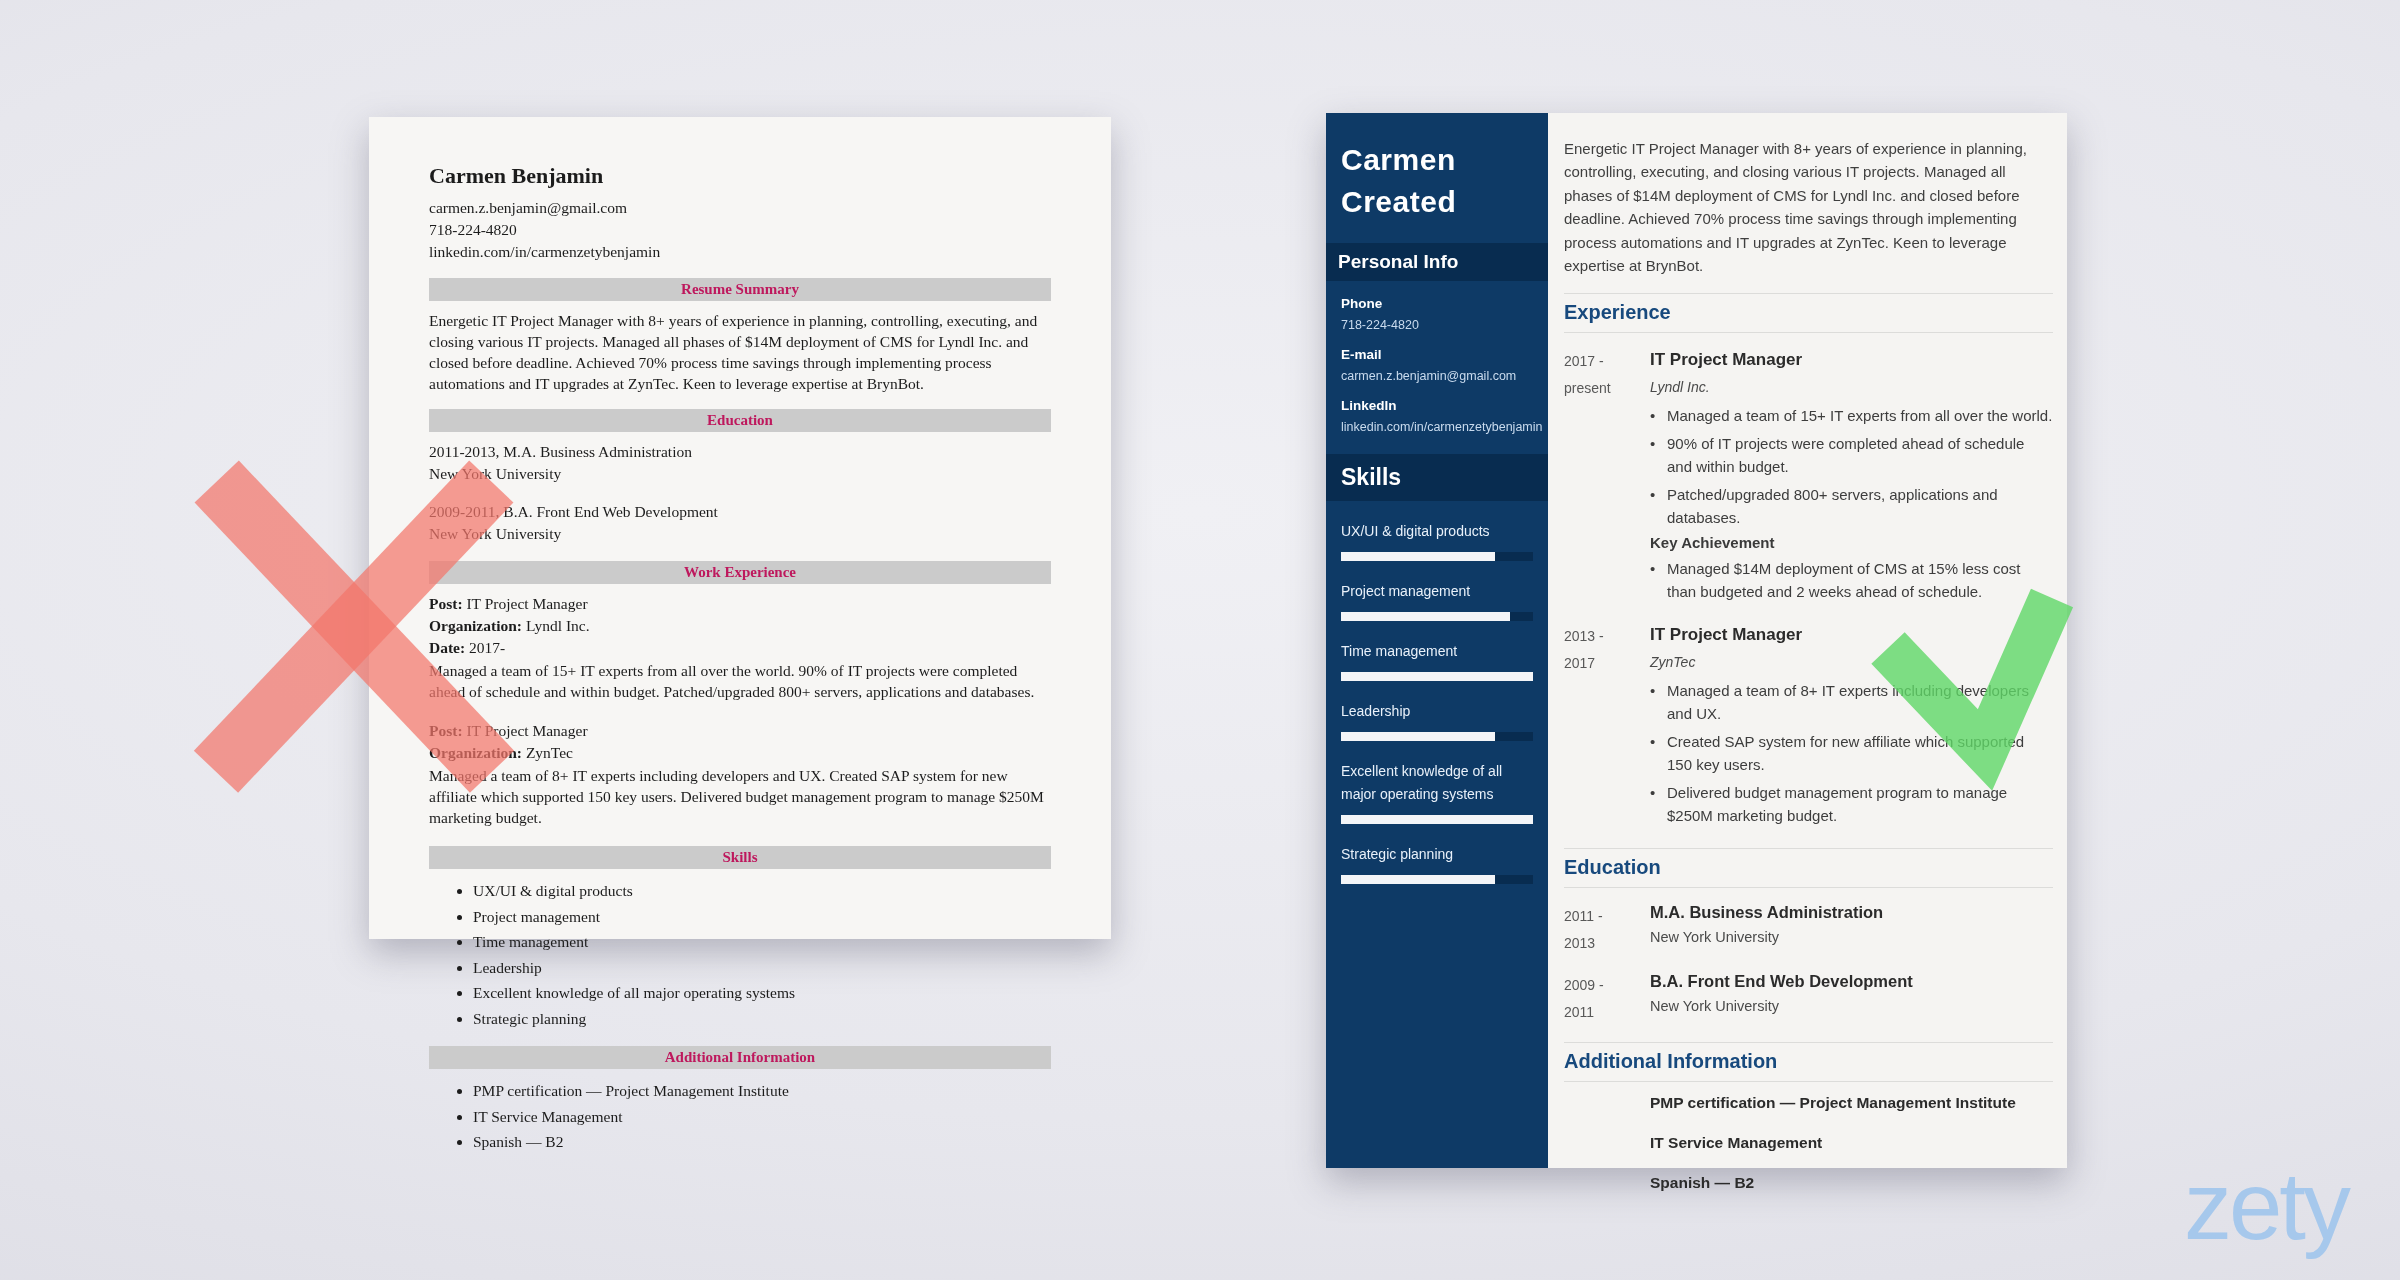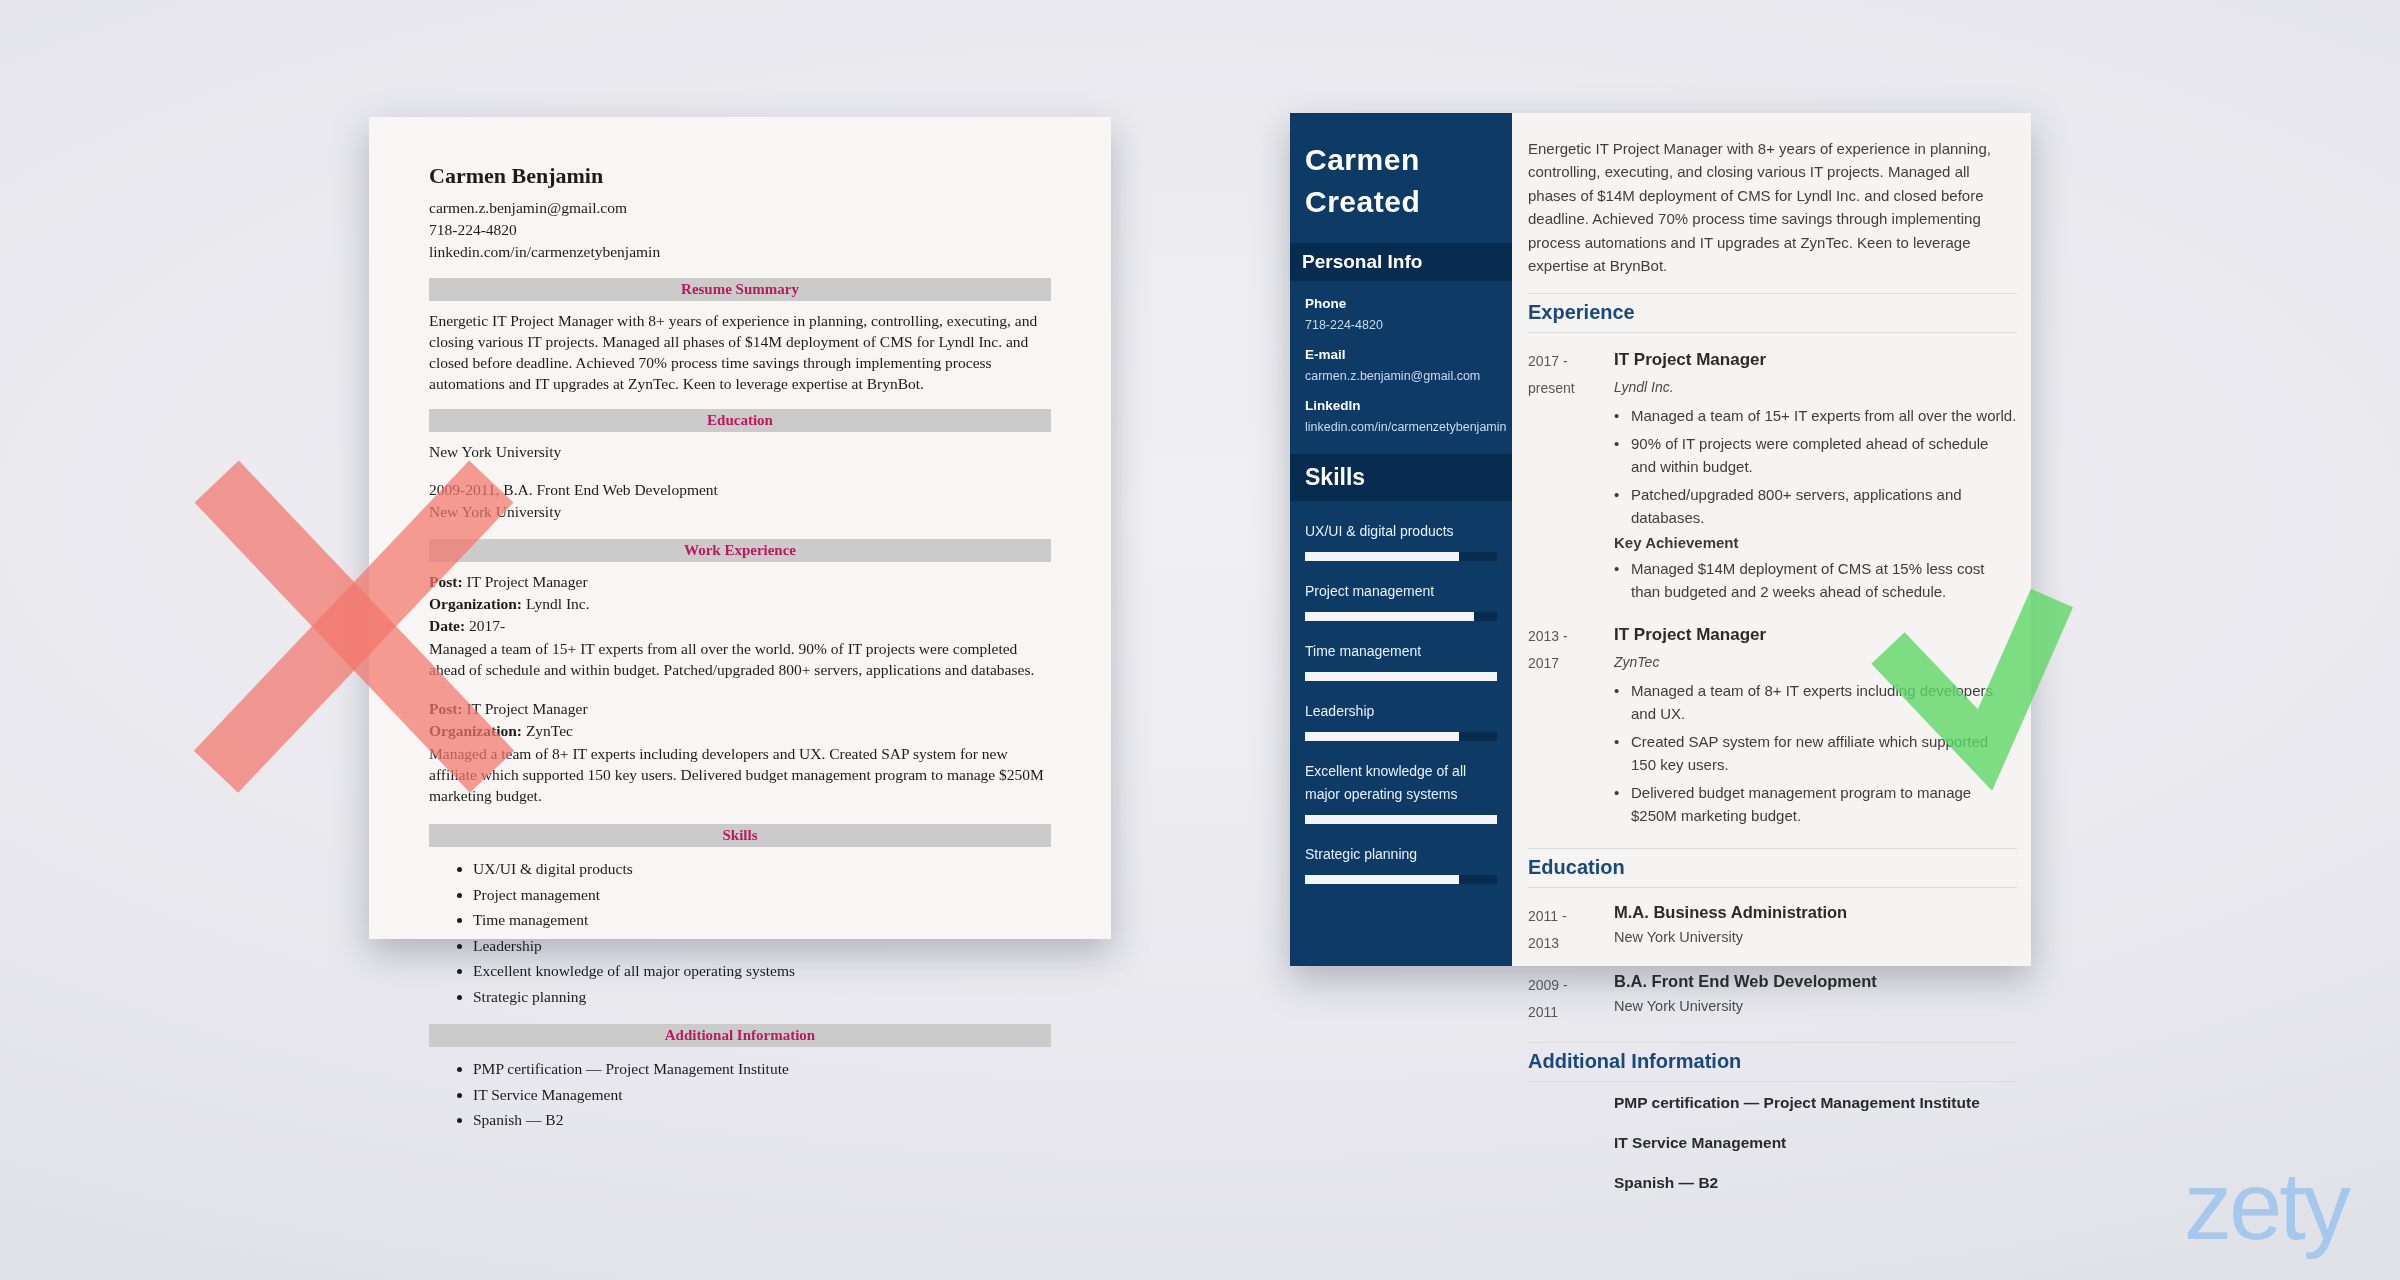--- a/index.html
+++ b/index.html
@@ -29,21 +29,21 @@
   .l-par { font-size:15.5px; line-height:21px; }
   .l-edu { font-size:15.5px; line-height:22px; margin-bottom:16px; }
   .l-jobrow { font-size:15.5px; line-height:22px; }
   .l-jobrow b { font-weight:bold; }
   .l-job { margin-bottom:18px; }
   .l-job .l-par { margin-top:1px; }
   ul.l-list { margin:4px 0 0 0; padding-left:44px; }
   ul.l-list li { font-size:15.5px; line-height:25.5px; }
 
   
-  #right-page { left:1290px; top:113px; width:741px; height:853px; background:#f5f4f2; display:flex; }
+  #right-page { left:1326px; top:113px; width:741px; height:1055px; background:#f5f4f2; display:flex; }
   .sidebar { width:222px; background:#0e3a66; flex:none; padding-top:26px; color:#fff; }
   .sb-name { font-size:30px; line-height:42px; font-weight:bold; padding:0 15px; letter-spacing:.5px; }
   .sb-band { background:#082c50; margin-top:20px; padding:8px 12px; font-size:19px; font-weight:bold; }
   .sb-band.big { font-size:23px; padding:10px 15px; }
   .sb-field { padding:0 15px; margin-top:15px; }
   .sb-label { font-size:13.5px; font-weight:bold; color:#ffffff; }
   .sb-value { font-size:12.5px; color:#c9dbee; margin-top:7px; }
   .sb-skill { padding:0 15px; margin-top:19px; }
   .sb-skill-label { font-size:14px; line-height:23px; color:#e9f1fa; }
   .sb-bar { margin-top:9px; height:9px; background:#082c50; }
@@ -88,20 +88,21 @@
     <div class="l-name">Carmen Benjamin</div>
     <div class="l-contact">carmen.z.benjamin@gmail.com</div>
     <div class="l-contact">718-224-4820</div>
     <div class="l-contact">linkedin.com/in/carmenzetybenjamin</div>
 
     <div class="l-band">Resume Summary</div>
     <div class="l-par">Energetic IT Project Manager with 8+ years of experience in planning, controlling, executing, and closing various IT projects. Managed all phases of $14M deployment of CMS for Lyndl Inc. and closed before deadline. Achieved 70% process time savings through implementing process automations and IT upgrades at ZynTec. Keen to leverage expertise at BrynBot.</div>
 
     <div class="l-band">Education</div>
     <div class="l-edu">
+      <div>2011-2013, M.A. Business Administration</div>
       <div>New York University</div>
     </div>
     <div class="l-edu">
       <div>2009-2011, B.A. Front End Web Development</div>
       <div>New York University</div>
     </div>
 
     <div class="l-band">Work Experience</div>
     <div class="l-job">
       <div class="l-jobrow"><b>Post:</b> <span>IT Project Manager</span></div>

